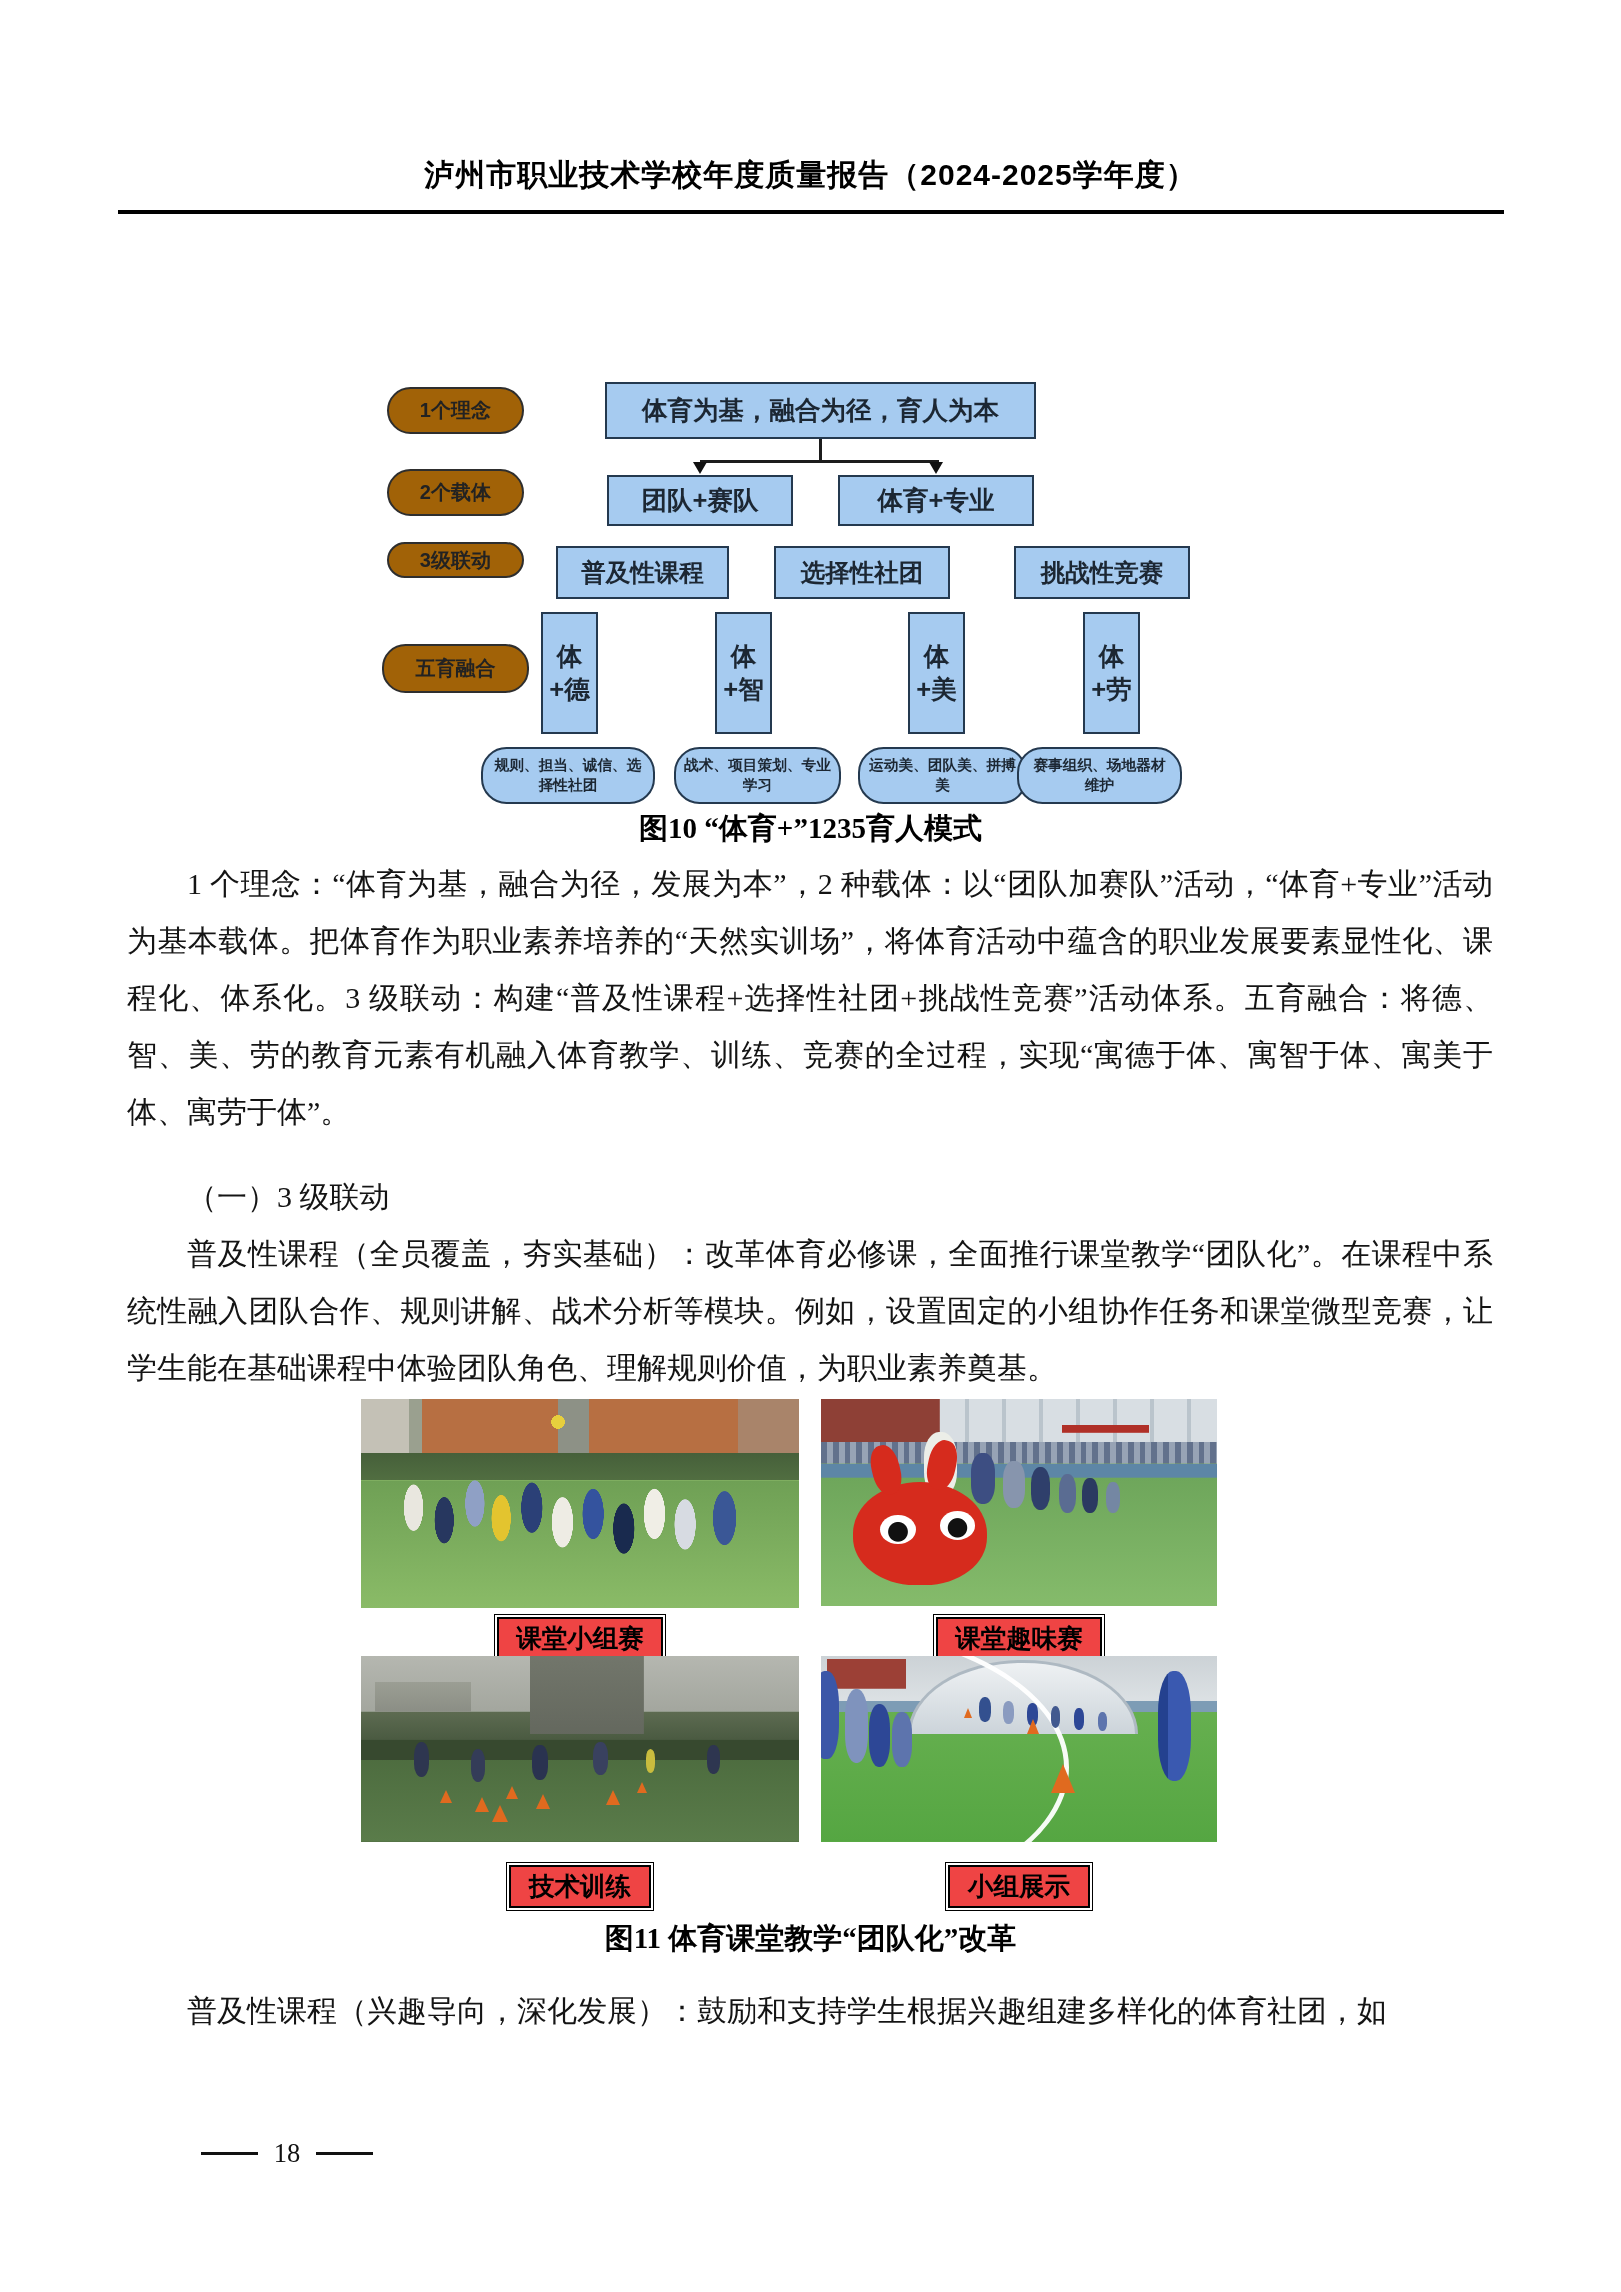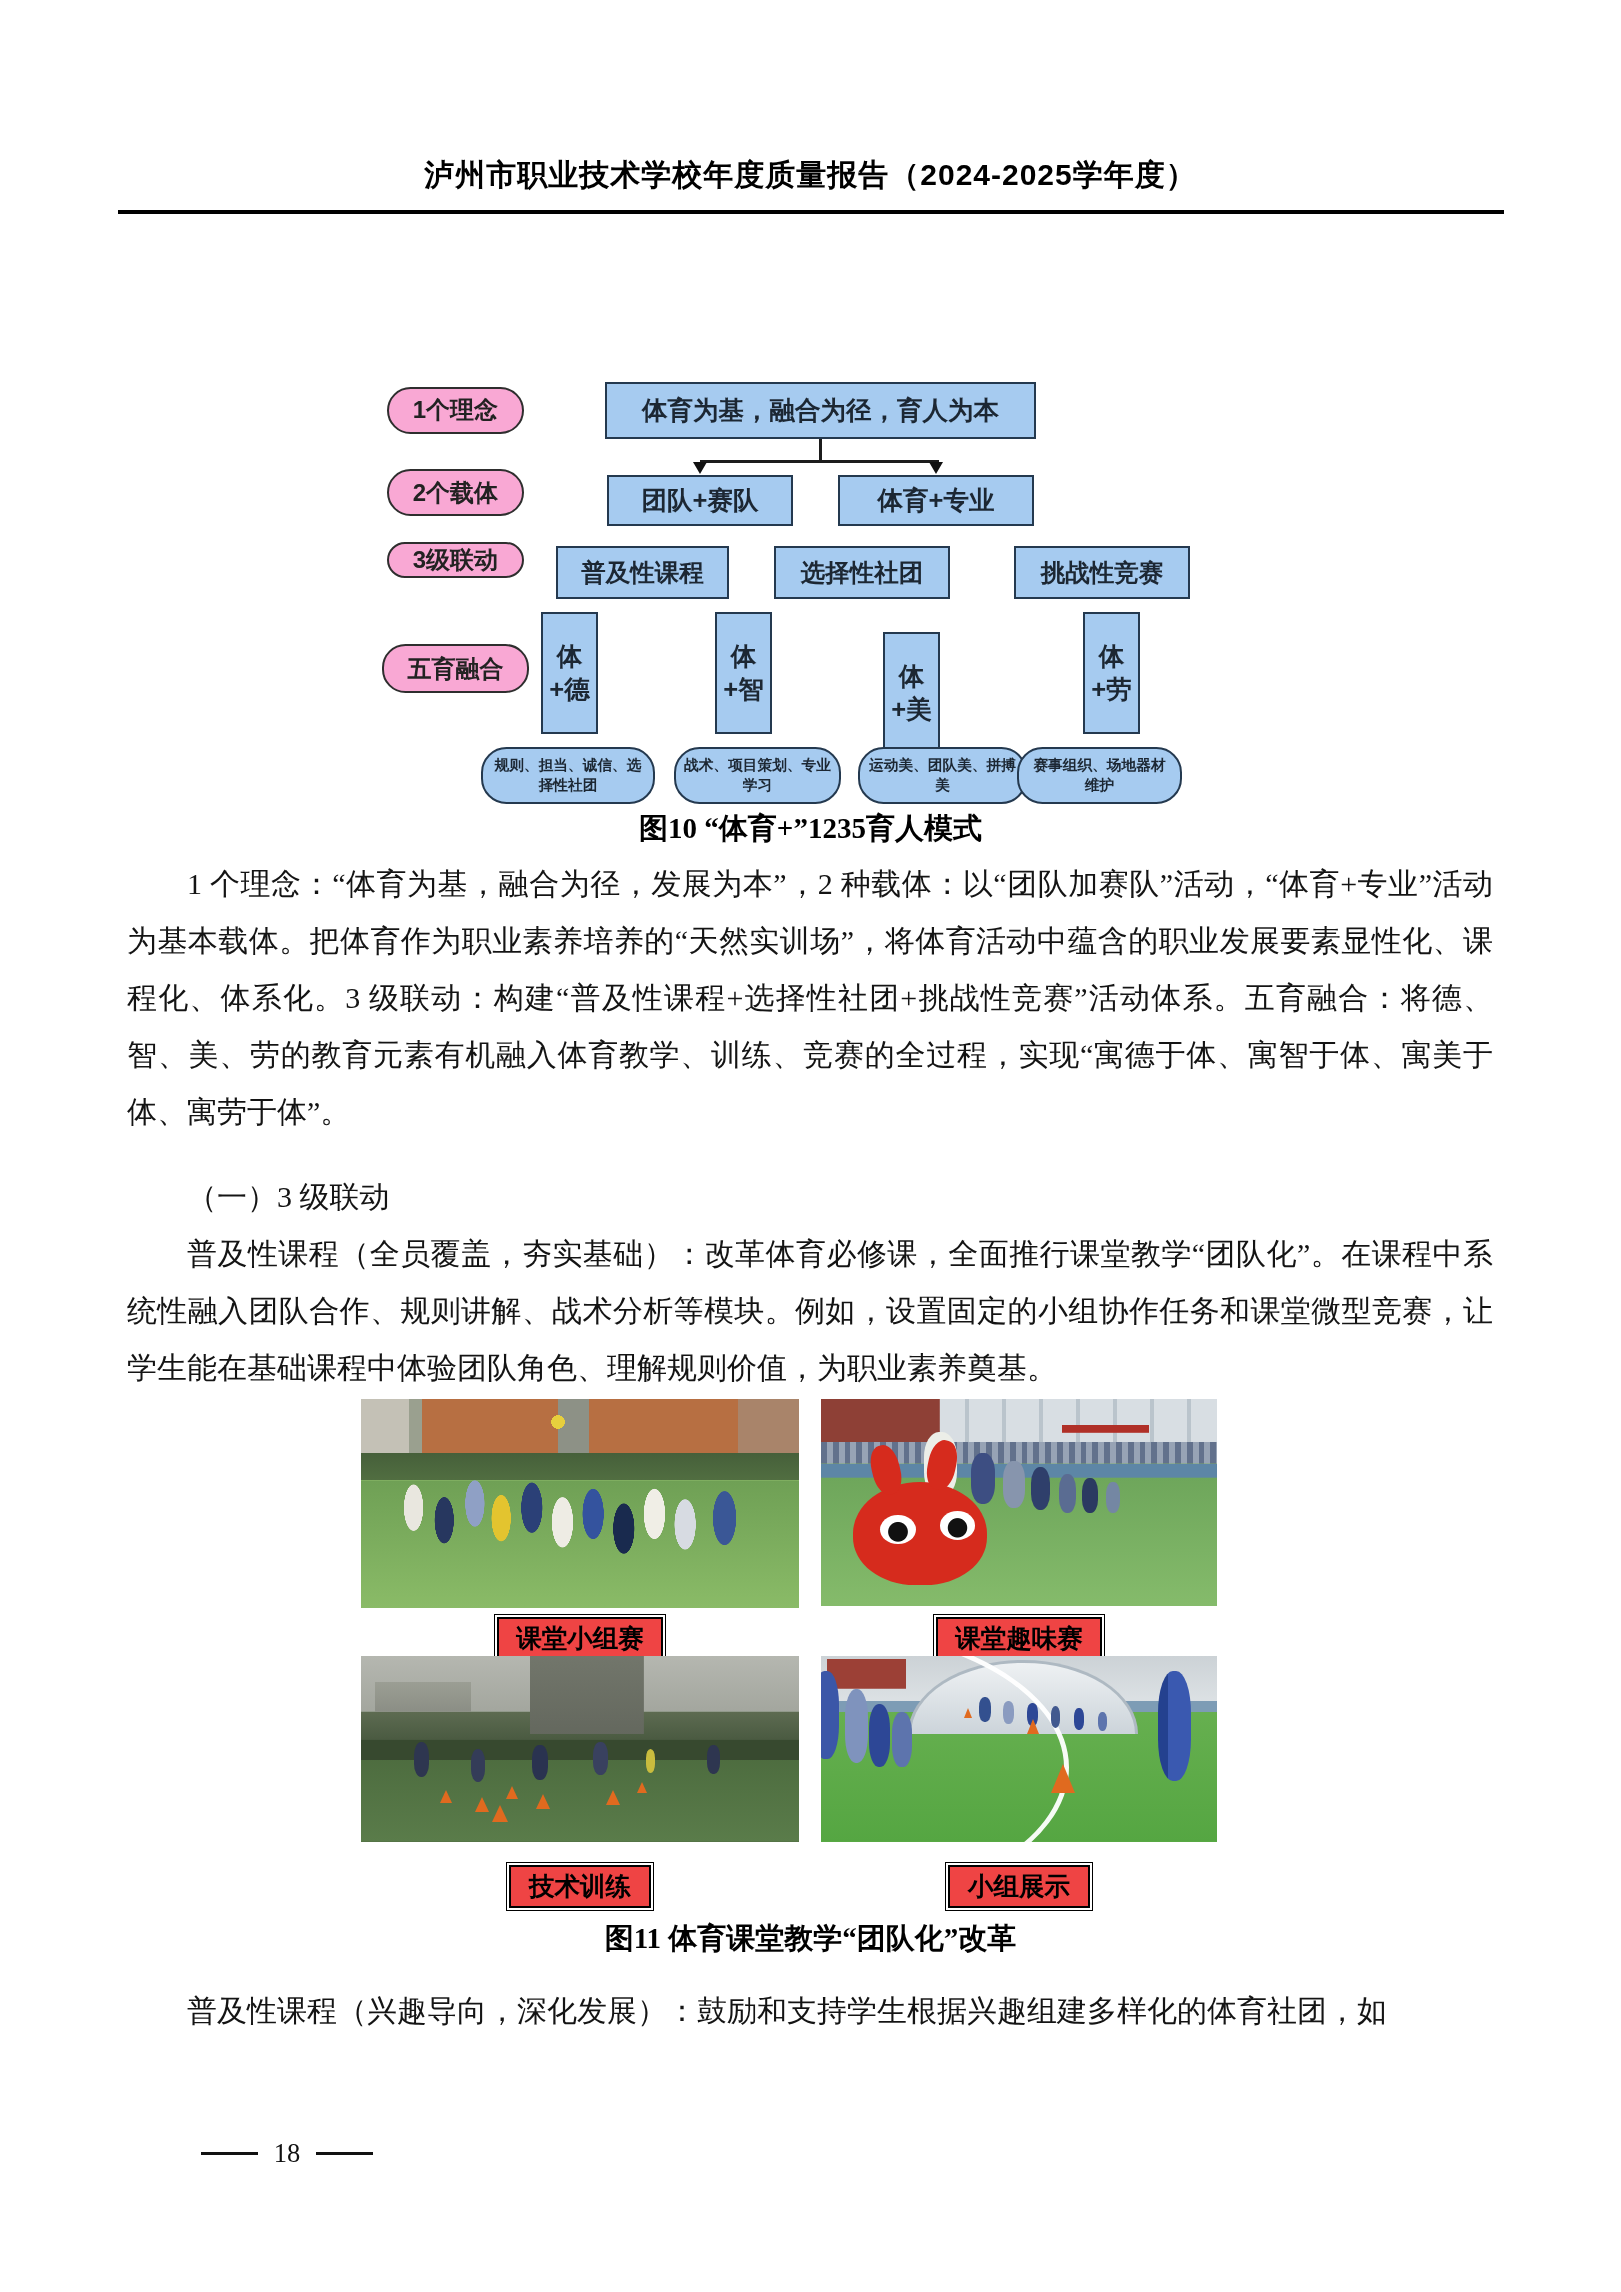--- a/index.html
+++ b/index.html
@@ -15,33 +15,33 @@
         text-align:justify;text-indent:2em;color:#141414;}
   .p1{top:257px;}
   .p2{top:855px;}
   .sect{top:1168px;text-align:left;}
   .p3{top:1225px;}
   .p4{top:1982px;}
   
   .fig10{position:absolute;top:377px;left:382px;width:835px;height:431px;
          font-family:"Liberation Sans","DejaVu Sans",sans-serif;}
   .pill{position:absolute;display:flex;align-items:center;justify-content:center;
-        background:#f9a8d4;border:2.9px solid #2e2e2e;border-radius:23.5px;
-        font-weight:bold;font-size:24px;color:#222;box-sizing:border-box;}
+        background:#a16207;border:2.9px solid #2e2e2e;border-radius:23.5px;
+        font-weight:bold;font-size:20px;color:#222;box-sizing:border-box;}
   .bbox{position:absolute;display:flex;align-items:center;justify-content:center;
         background:#a6cbf0;border:2.9px solid #24394f;font-weight:bold;color:#1c2733;
         box-sizing:border-box;text-align:center;}
   .concept{left:223px;top:4.9px;width:431px;height:57px;font-size:25.5px;}
   .carrier1{left:225px;top:98px;width:186px;height:51px;font-size:25.5px;}
   .carrier2{left:456px;top:98px;width:196px;height:51px;font-size:25.5px;}
   .level{top:169px;height:53px;font-size:24.5px;}
   .lv1{left:174px;width:173px;} .lv2{left:392px;width:176px;} .lv3{left:632px;width:176px;}
   .fusion{top:235px;width:57px;height:122px;font-size:25.5px;line-height:1.3;
           word-break:break-all;padding:0 13.7px;}
-  .fu1{left:159px;} .fu2{left:333px;} .fu3{left:501px;margin-top:20px;} .fu4{left:701px;}
+  .fu1{left:159px;} .fu2{left:333px;} .fu3{left:526px;} .fu4{left:701px;}
   .detail{top:370px;height:57px;border-radius:25.5px;font-size:14.7px;line-height:1.35;
           padding:2.9px 7.8px;border-width:2.5px;}
   .dt1{left:99px;width:174px;} .dt2{left:292px;width:167px;}
   .dt3{left:476px;width:169px;} .dt4{left:635px;width:165px;}
   .conn{position:absolute;background:#1c1c1c;}
   .stub{left:437px;top:62px;width:2.9px;height:23.5px;}
   .hline{left:318px;top:83px;width:239px;height:2.9px;}
   .arr{position:absolute;width:0;height:0;border-left:7.8px solid transparent;
        border-right:7.8px solid transparent;border-top:12.7px solid #111;}
   .arr1{left:311px;top:85px;} .arr2{left:547px;top:85px;}

